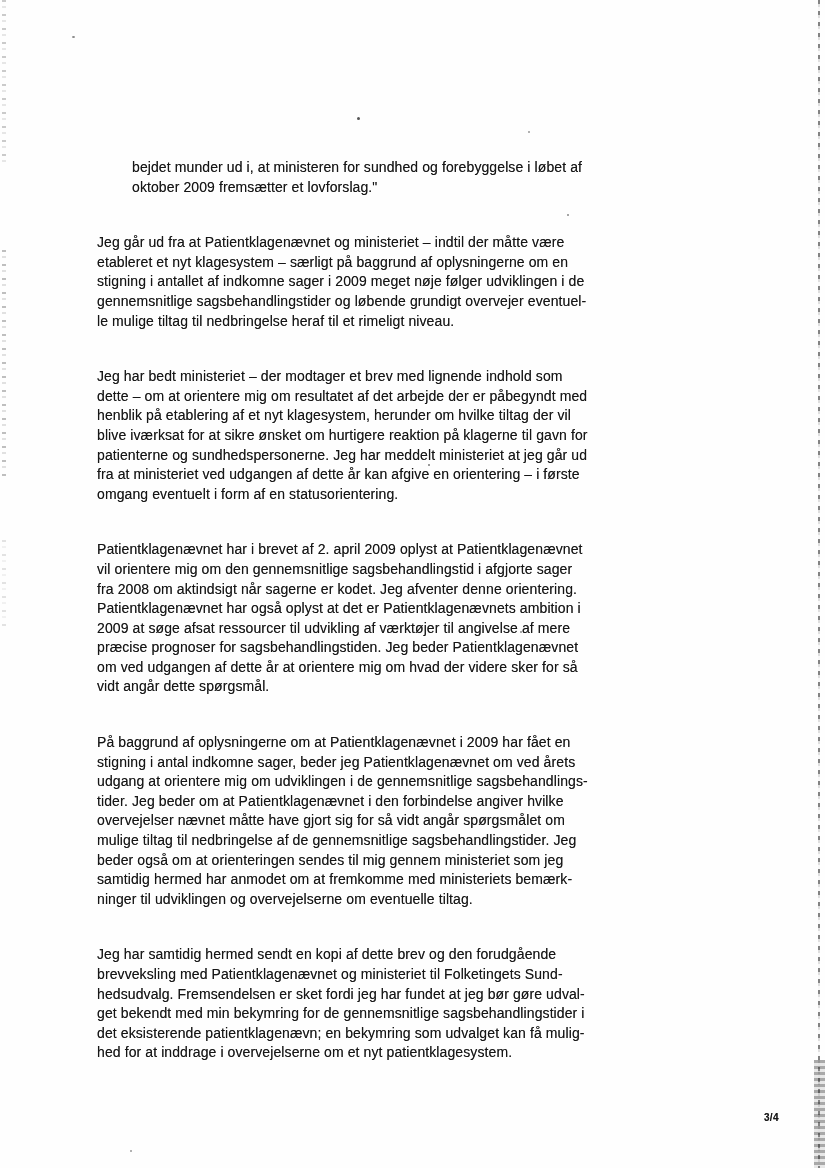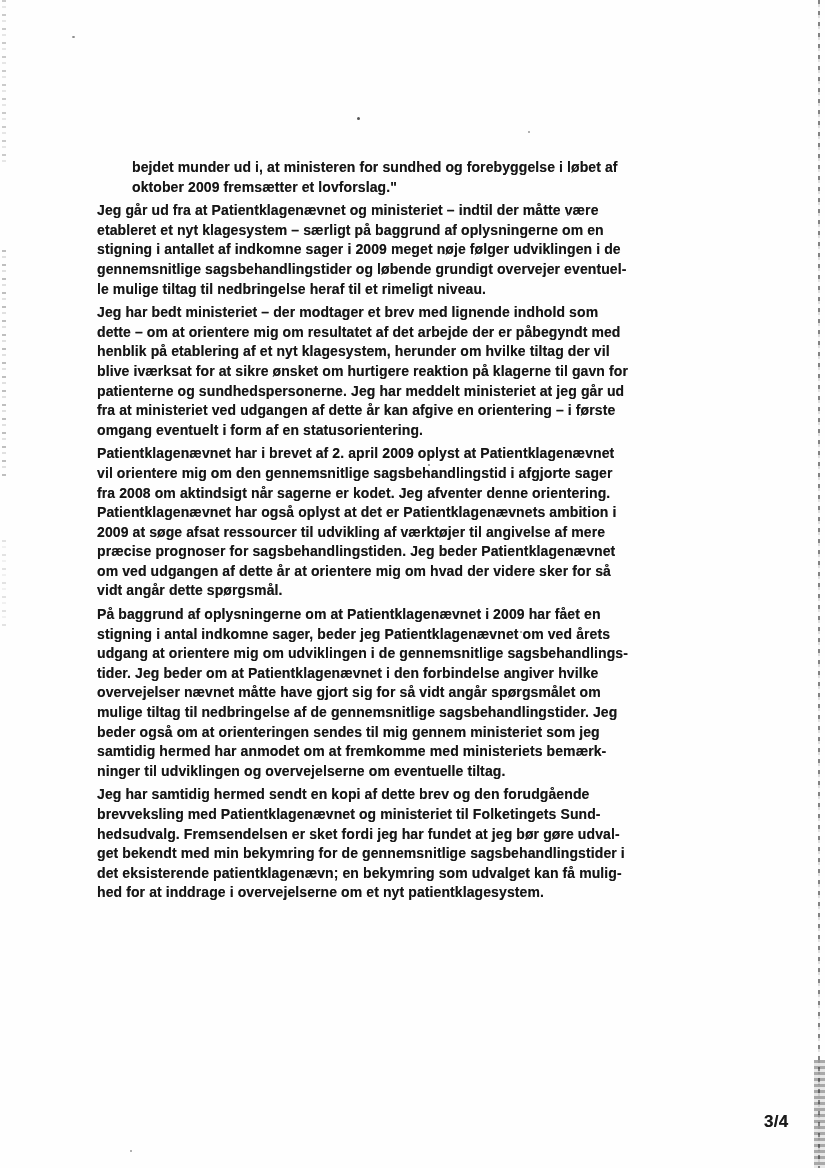--- a/index.html
+++ b/index.html
@@ -27,34 +27,33 @@
     width: 560px;
     color: #161616;
     font-size: 14px;
     line-height: 19.6px;
     letter-spacing: 0.1px;
     text-shadow: 0 0 0.5px rgba(20,20,20,0.55);
   }
   .letter-body p {
     margin: 0;
     white-space: pre-line;
-    font-weight: bold;
   }
   .letter-body p + p {
-    margin-top: 4px;
+    margin-top: 36px;
   }
   .letter-body p.quote {
     padding-left: 35px;
   }
   
   .page-number {
     position: absolute;
     left: 764px;
     top: 1112px;
-    font-size: 17px;
+    font-size: 10px;
     font-weight: bold;
     color: #1a1a1a;
     letter-spacing: 0.3px;
     text-shadow: 0 0 0.5px rgba(20,20,20,0.6);
   }
   
   .scan-edge-right {
     position: absolute;
     top: 0;
     left: 818px;

